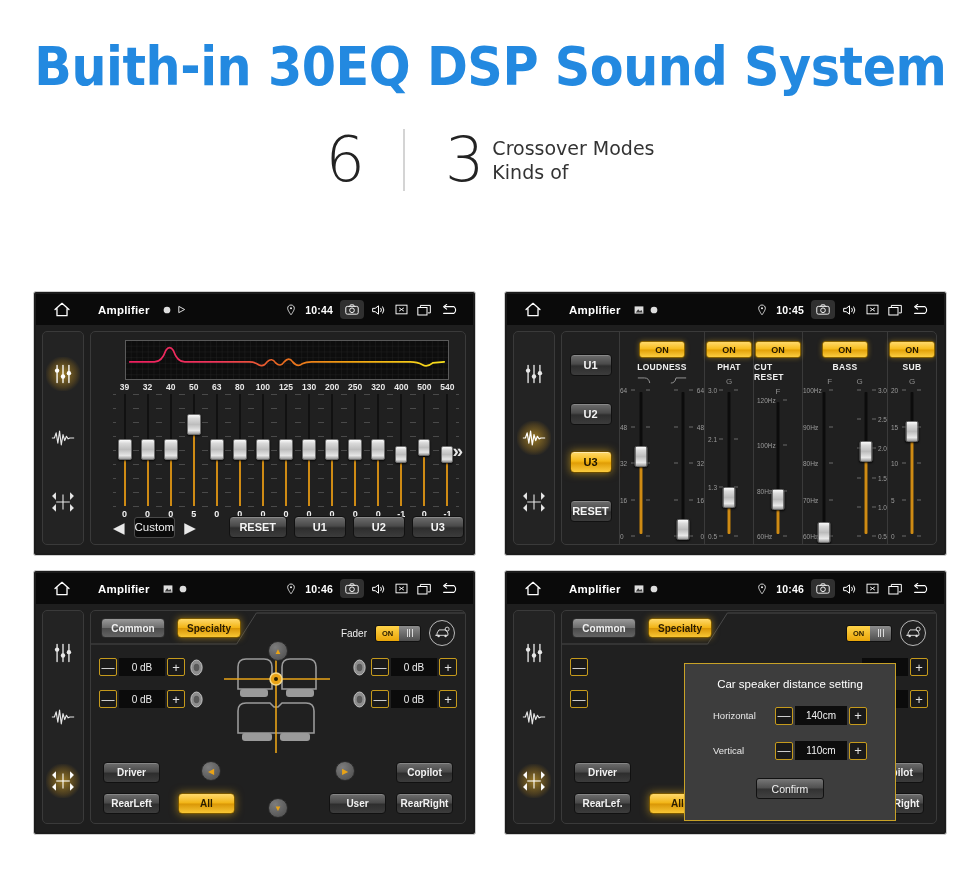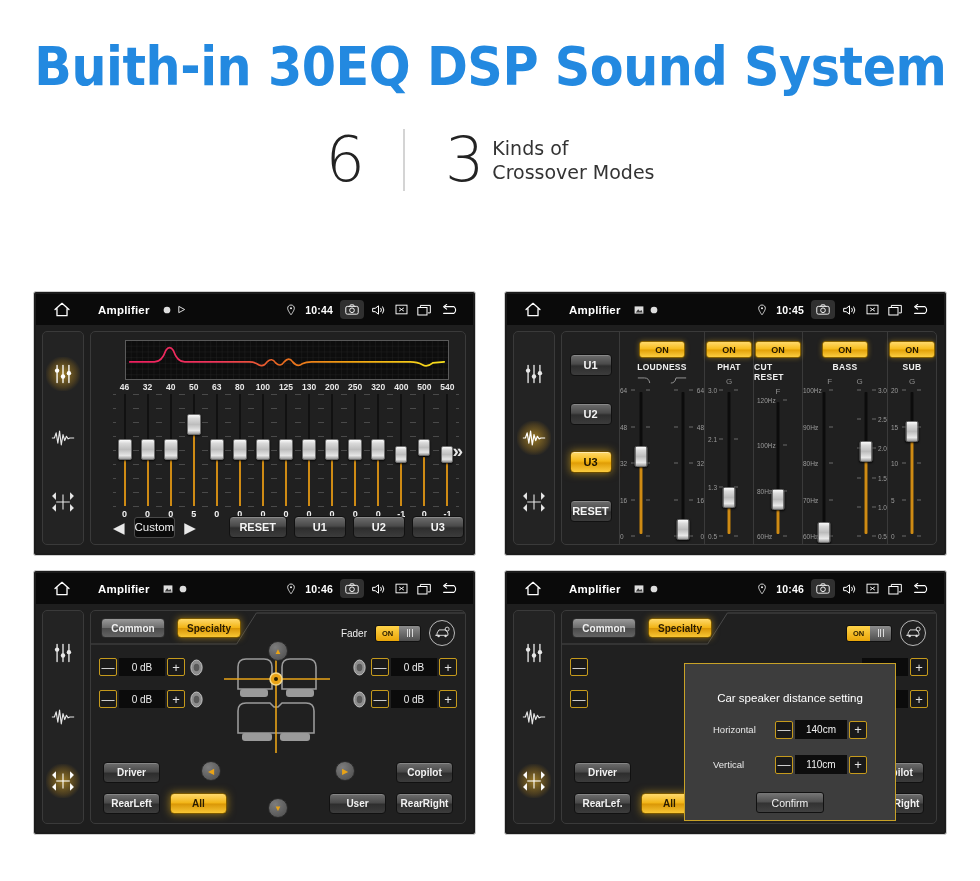--- a/index.html
+++ b/index.html
@@ -357,39 +357,40 @@
     background: linear-gradient(to bottom, #6e6e6e 0%, #4a4a4a 45%, #2e2e2e 55%, #3c3c3c 100%);
     border: 1px solid #111;
     box-shadow: inset 0 1px 0 rgba(255,255,255,.18);
     color:#f2f2f2; font-size: 10px; font-weight: bold;
     display:flex; align-items:center; justify-content:center;
   }
   .bal-btn.active {
     background: linear-gradient(to bottom, #ffd96b 0%, #f2b415 48%, #d99606 52%, #f8c634 100%);
     color:#2a1d00; border: 1px solid #7a5800;
     box-shadow: 0 0 8px rgba(246,186,25,.55);
+    margin-left: 8px;
   }
   .nav-circ {
     width: 20px; height: 20px; border-radius: 50%;
     background: radial-gradient(circle at 35% 30%, #7d7d7d, #4a4a4a);
     border: 1px solid #2a2a2a;
     display:flex; align-items:center; justify-content:center;
     color:#e8a317; font-size: 8px;
   }
 
   
   .dialog {
     position: absolute;
     left: 122px; top: 52px;
     width: 212px; height: 158px;
     background: #3d3d3d;
     border: 1px solid #c8a227;
     z-index: 20;
     display:flex; flex-direction: column; align-items:center;
-    padding-top: 28px;
+    padding-top: 14px;
   }
   .dlg-title { color:#fff; font-size: 11.5px; }
   .dlg-row { display:flex; align-items:center; gap: 10px; margin-top: 16px; }
   .dlg-lbl { color:#e8e8e8; font-size: 9.5px; width: 52px; }
   .dlg-val { width: 52px; height: 19px; background:#0d0d0d; color:#f2f2f2;
              font-size: 10px; display:flex; align-items:center; justify-content:center; }
   .dlg-confirm {
     margin-top: 18px;
     width: 68px; height: 21px; border-radius: 3px;
     background: linear-gradient(to bottom, #777 0%, #4f4f4f 48%, #323232 52%, #414141 100%);
@@ -404,22 +405,22 @@
 
 <div class="stats">
   <div class="stat">
     <div class="stat-num">6</div>
   </div>
   <div class="stat-div"></div>
   <div class="stat-div"></div>
   <div class="stat">
     <div class="stat-num">3</div>
     <div class="stat-txt">
+      <div>Crossover Modes</div>
       <div>Kinds of</div>
-      <div>Crossover Modes</div>
     </div>
   </div>
 </div>
 
 <div class="grid">
   <div class="row">
 
     <div class="screen">
       <div class="screen-inner">
         <div class="statusbar">
@@ -532,21 +533,21 @@
                     <path d="M6 0 V6 M0 6 H6" stroke="#2a2a2a" stroke-width="0.6" fill="none"></path>
                   </pattern>
                 </defs>
                 <rect width="340" height="40" fill="#0d0d0d"></rect>
                 <rect width="340" height="40" fill="url(#eqgrid)"></rect>
                 <path d="M4 22 L30 22 Q38 22 42 10 Q46 4 50 10 Q54 22 62 22 L130 22 Q136 22 140 25 Q145 28 149 22 Q154 17 158 23 Q163 28 167 22 Q172 16 176 22 Q181 28 186 24 Q190 22 196 22 L250 22 L300 22 Q308 22 313 25 Q318 28 324 23 L336 22" fill="none" stroke="url(#eqg)" stroke-width="1.8" stroke-linecap="round"></path>
               </svg>
             </div>
 
             <div class="eq-labels">
-              <span>46</span>
+              <span>39</span>
               <span>32</span>
               <span>40</span>
               <span>50</span>
               <span>63</span>
               <span>80</span>
               <span>100</span>
               <span>125</span>
               <span>130</span>
               <span>200</span>
               <span>250</span>

